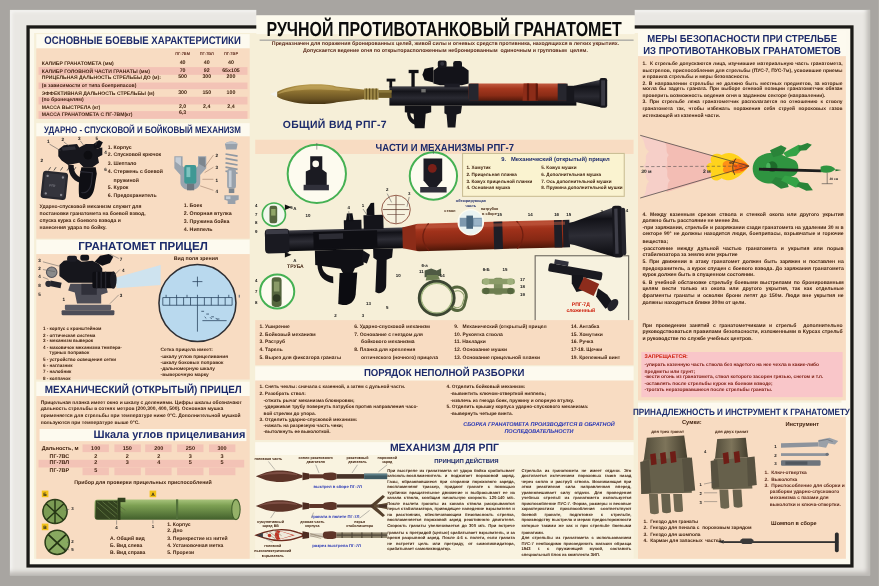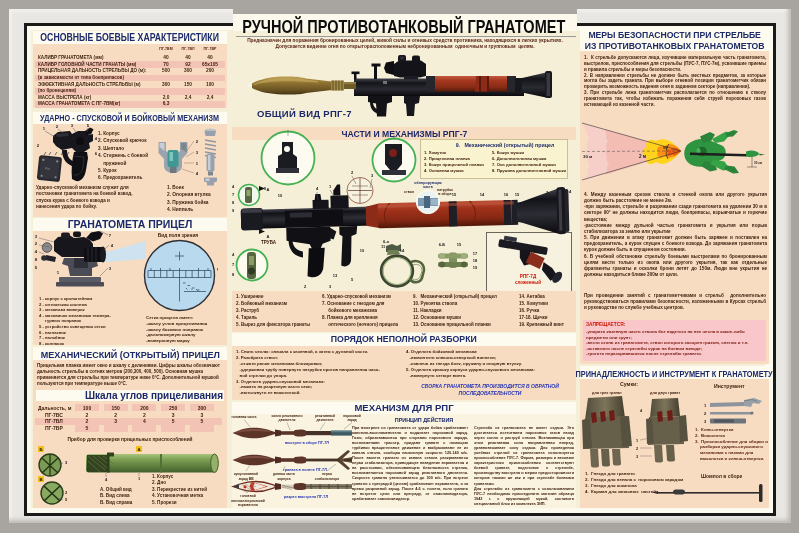--- a/index.html
+++ b/index.html
@@ -137,21 +137,21 @@
       <line x1="182" y1="169" x2="194" y2="173"></line>
 </g>
 <g font-size="4.2" font-weight="bold" fill="#1a1a1a" text-anchor="middle">
 <text x="197" y="143">2</text>
       <text x="197" y="154">3</text>
       <text x="197" y="165">1</text>
       <text x="197" y="175">4</text>
 </g>
 </svg>
 <div class="abs hdr" style="left:33px;top:218px;width:194px;height:13px;">
-    <span style="font-size:10.5px;line-height:13px;transform:scaleX(1.0);transform-origin:50% 50%;">ГРАНАТОМЕТА ПРИЦЕЛ</span>
+    <span style="font-size:10.5px;line-height:13px;transform:scaleX(1.0);transform-origin:50% 50%;">ГРАНАТОМЕТ ПРИЦЕЛ</span>
   </div>
 <div class="abs peach" style="left:33px;top:231px;width:194px;height:114px;"></div>
 <div class="abs tx" style="left:148px;top:233px;width:60px;font-size:4.8px;text-align:center;">Вид поля зрения</div>
 <div class="abs tx" style="left:39px;top:296px;font-size:4.2px;line-height:5.6px;">1  - корпус с кронштейном<br>2  - оптическая система<br>3  - механизм выверок<br>4  - маховичок механизма темпера-<br>&nbsp;&nbsp;&nbsp;&nbsp;&nbsp;турных поправок<br>5  - устройство освещения сетки<br>6  - наглазник<br>7  - налобник<br>8  - колпачок</div>
 <div class="abs tx" style="left:146px;top:315px;font-size:4.4px;line-height:5.8px;">Сетка прицела имеет:<br>-шкалу углов прицеливания<br>-шкалу боковых поправок<br>-дальномерную шкалу<br>-выверочную марку</div>
 <svg class="abs" style="left:0;top:0;" width="799" height="533" id="sec3svg">
 <g>
 
 <path d="M105,252.5 L146,241 L146,259 L106,262 Z" fill="#c9e3f4" opacity=".9"></path>
 

